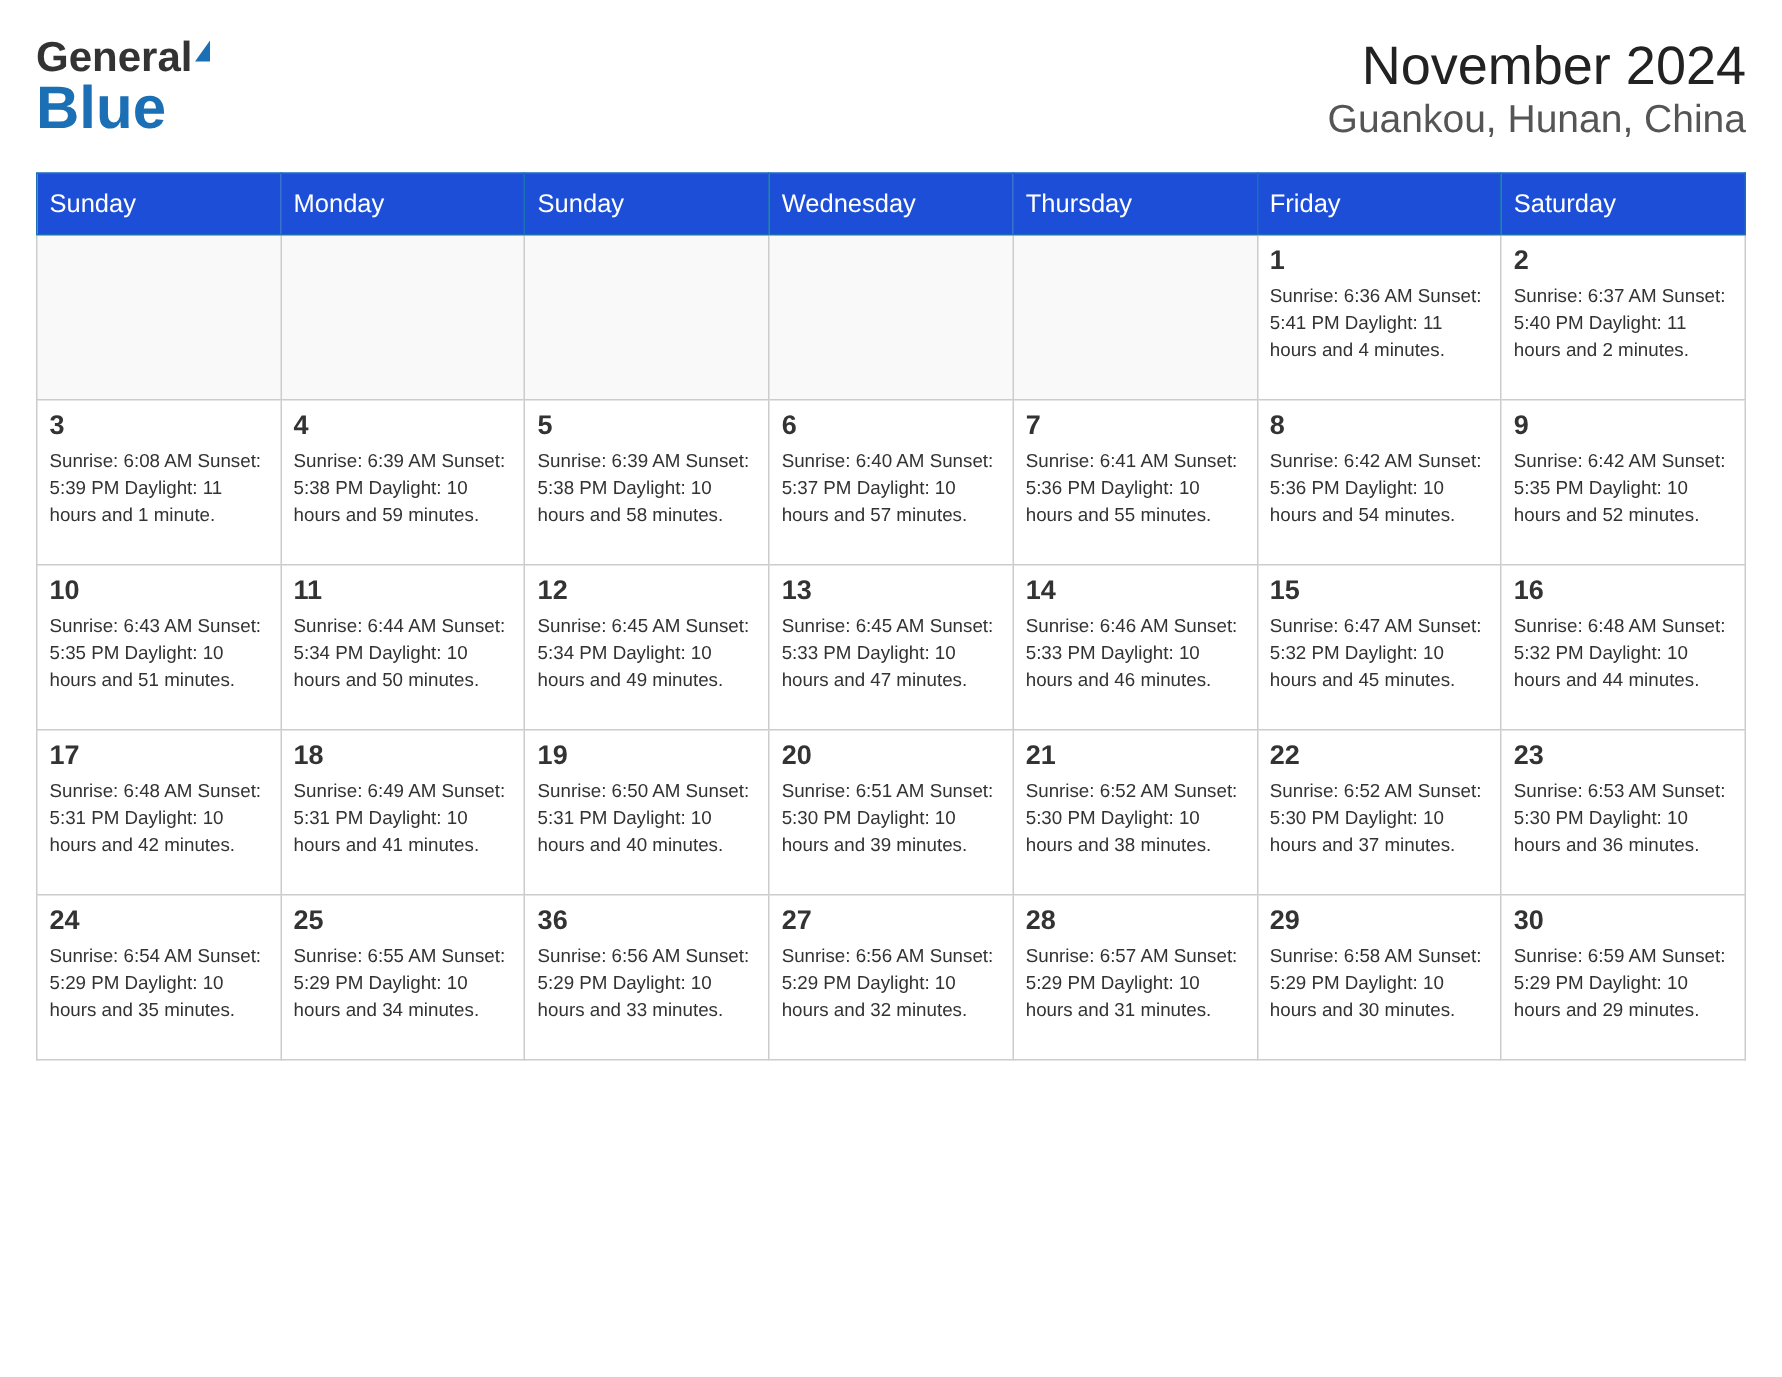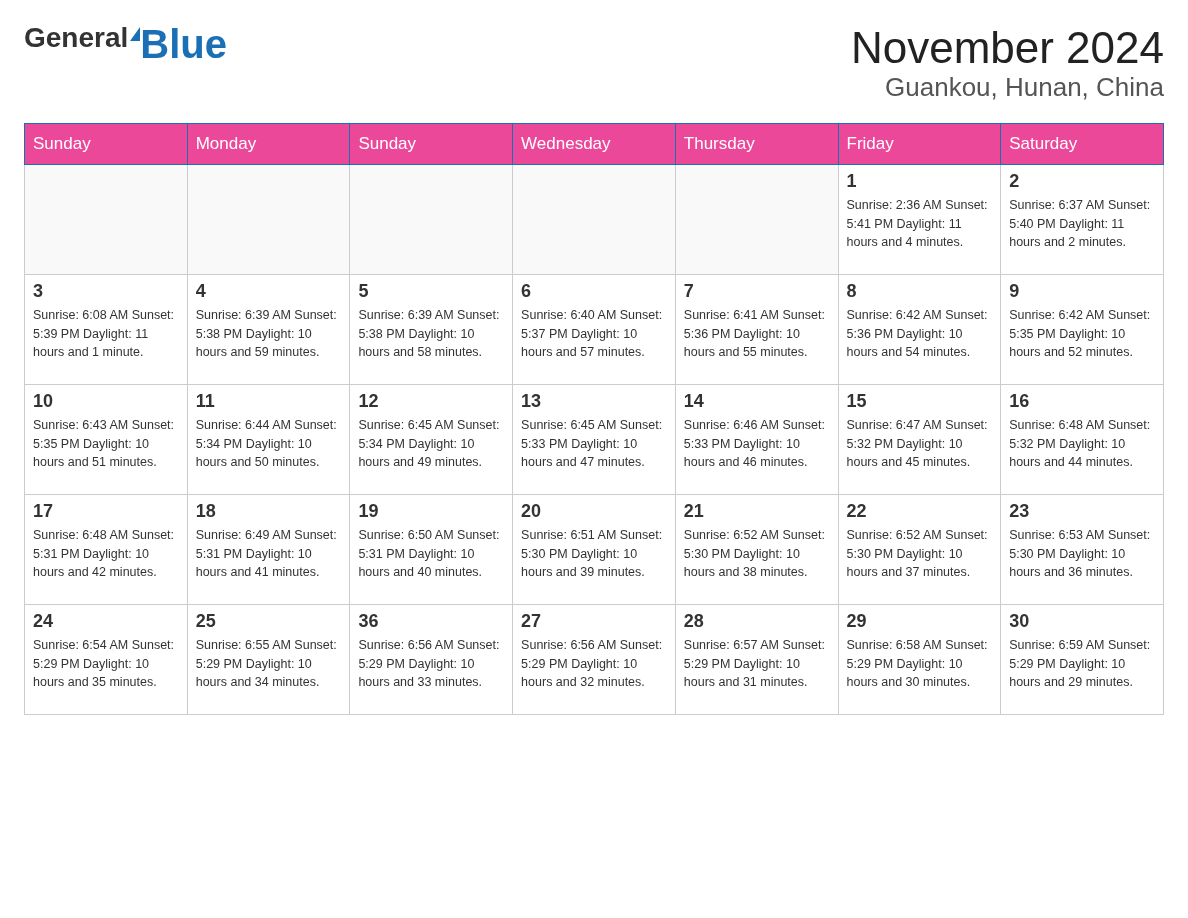--- a/index.html
+++ b/index.html
@@ -11,21 +11,21 @@
       min-height: 918px;
     }
     .header {
       display: flex;
       justify-content: space-between;
       align-items: flex-start;
       margin-bottom: 20px;
     }
     .logo {
       display: flex;
-      flex-direction: row;
+      flex-direction: column;
       align-items: flex-start;
     }
     .logo-general {
       font-size: 28px;
       font-weight: bold;
       color: #333;
       line-height: 1;
     }
     .logo-blue {
       font-size: 40px;
@@ -41,36 +41,36 @@
       border-bottom: 14px solid #1a6fb5;
       margin-left: 2px;
       vertical-align: middle;
       position: relative;
       top: -4px;
     }
     .title-block {
       text-align: right;
     }
     .title-block h1 {
-      font-size: 44px;
+      font-size: 36px;
       font-weight: normal;
       color: #222;
       line-height: 1.1;
     }
     .title-block h2 {
       font-size: 26px;
       font-weight: normal;
       color: #555;
     }
     .calendar {
       width: 100%;
       border-collapse: collapse;
     }
     .calendar thead tr th {
-      background-color: #ec4899;
+      background-color: #1d4ed8;
       color: #fff;
       padding: 10px 8px;
       font-size: 17px;
       font-weight: normal;
       text-align: left;
       border: 1px solid #1a6fb5;
     }
     .calendar tbody tr td {
       border: 1px solid #ccc;
       vertical-align: top;
@@ -132,21 +132,21 @@
   </thead>
   <tbody id="calendar-body">
   <tr>
         <td class="empty-cell"></td>
         <td class="empty-cell"></td>
         <td class="empty-cell"></td>
         <td class="empty-cell"></td>
         <td class="empty-cell"></td>
         <td>
           <span class="day-number">1</span>
-          <div class="day-info">Sunrise: 2:36 AM
+          <div class="day-info">Sunrise: 6:36 AM
 Sunset: 5:41 PM
 Daylight: 11 hours and 4 minutes.</div>
         </td>
         <td>
           <span class="day-number">2</span>
           <div class="day-info">Sunrise: 6:37 AM
 Sunset: 5:40 PM
 Daylight: 11 hours and 2 minutes.</div>
         </td>
       </tr>

